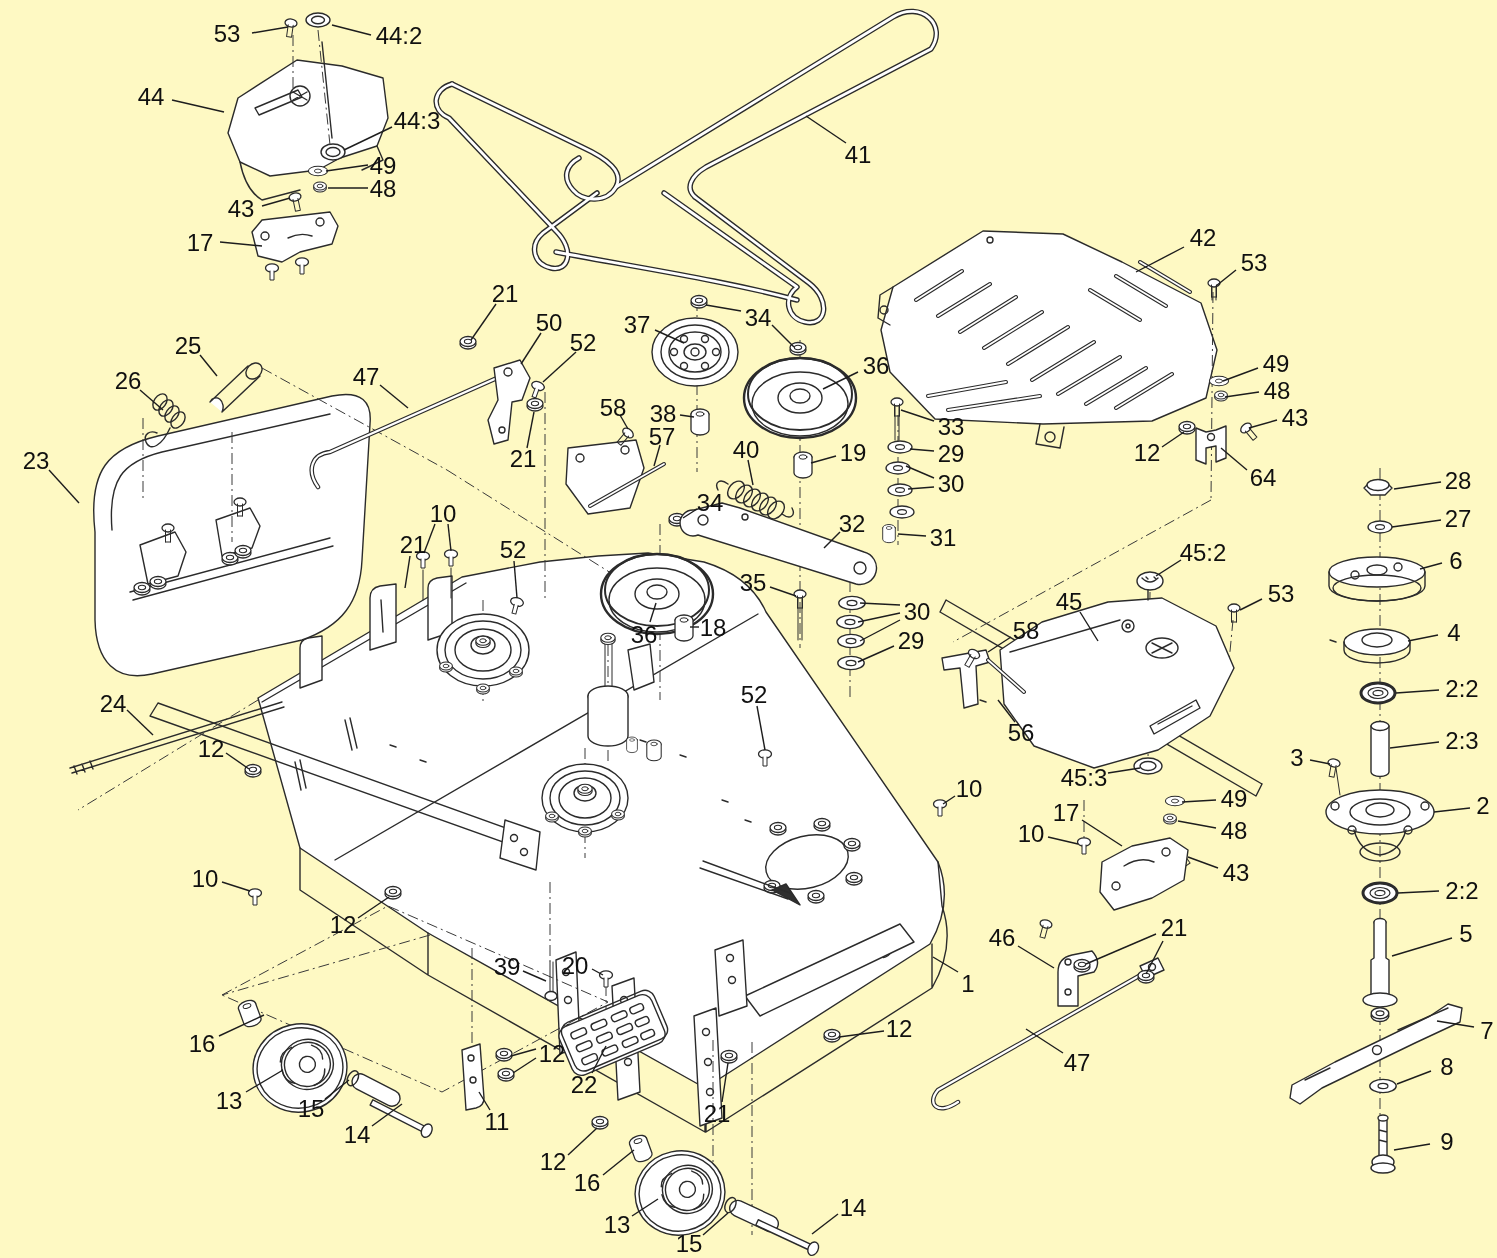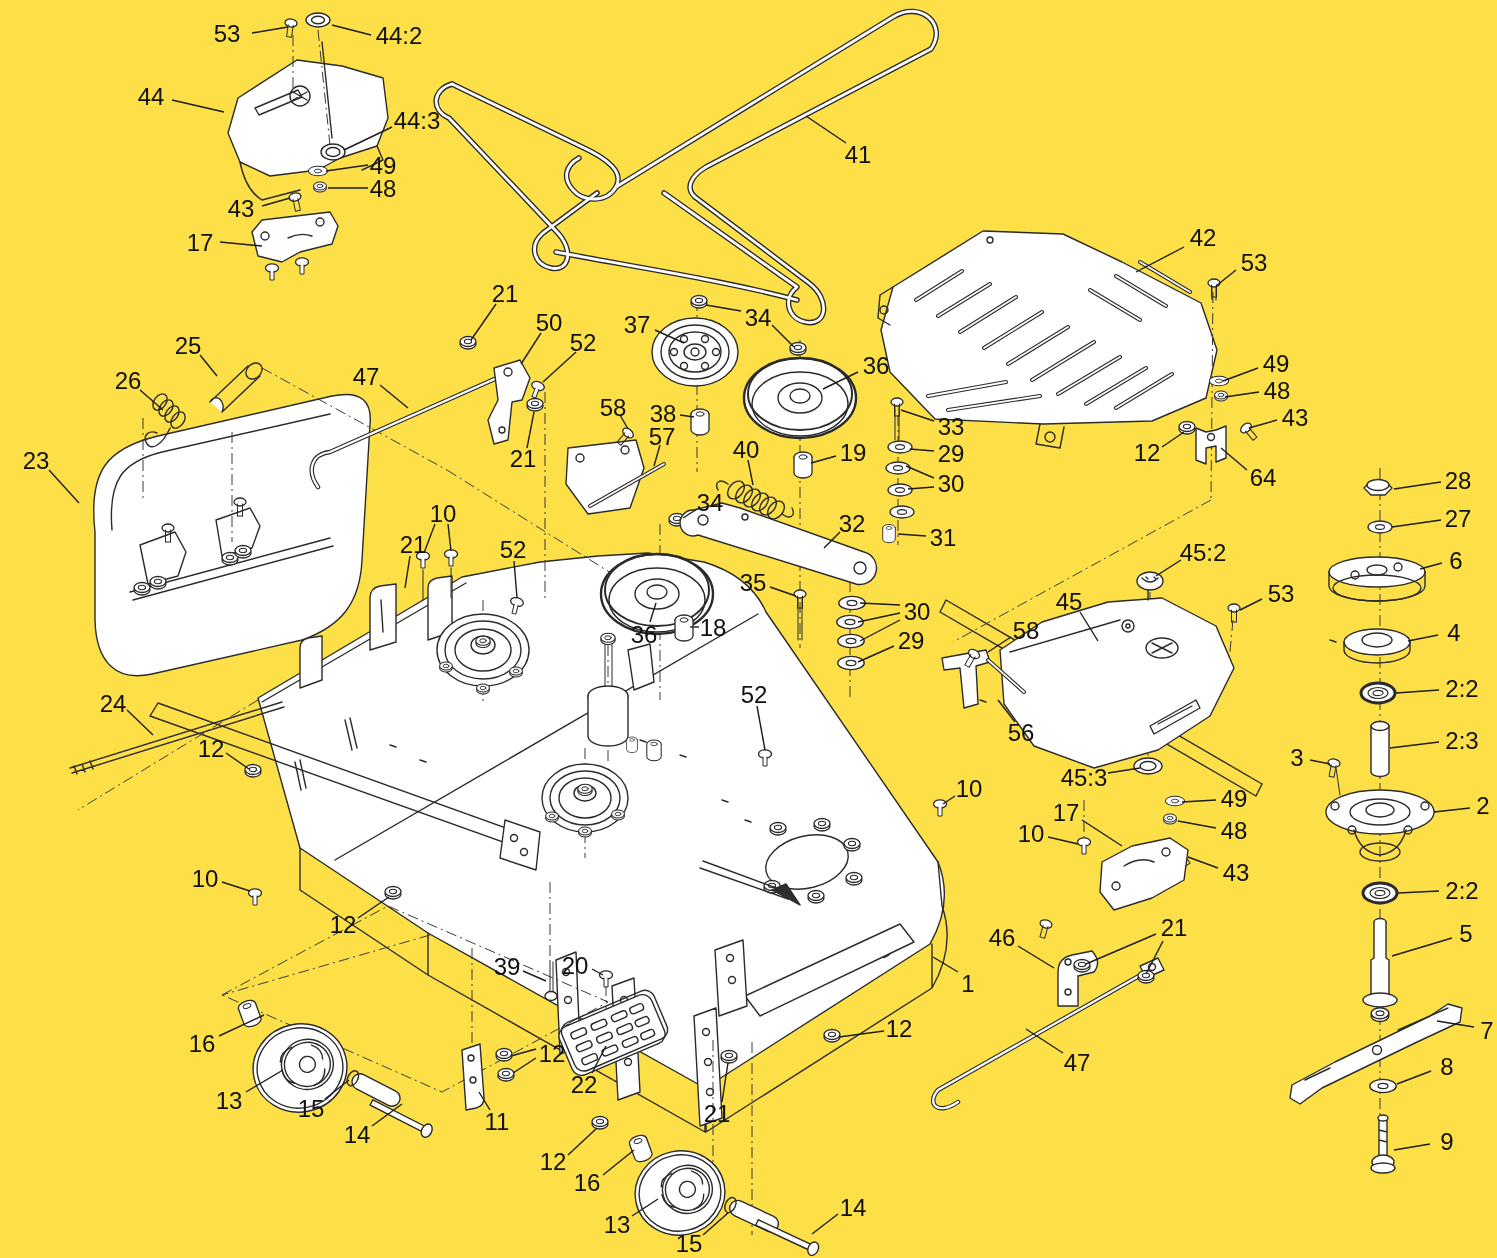--- a/index.html
+++ b/index.html
@@ -1,16 +1,16 @@
 <!DOCTYPE html>
 <html><head>
 <meta charset="utf-8">
 <style>
   html,body{margin:0;padding:0;background:#fff;}
-  #stage{position:relative;width:1497px;height:1258px;background:#fde047;overflow:hidden;
+  #stage{position:relative;width:1497px;height:1258px;background:#fef9c3;overflow:hidden;
          font-family:"Liberation Sans",sans-serif;}
   svg{position:absolute;left:0;top:0;}
   .art{stroke:#2b2b2b;fill:none;stroke-width:1.4;stroke-linejoin:round;stroke-linecap:round;}
   .wfill{fill:#ffffff;}
   .thin{stroke-width:1;}
   .cl{stroke:#3a3a3a;stroke-width:1;stroke-dasharray:11 4 2 4;fill:none;}
   .belt{stroke:#2b2b2b;stroke-width:5.5;fill:none;stroke-linejoin:round;stroke-linecap:round;}
   .beltcore{stroke:#ffffff;stroke-width:2.8;fill:none;stroke-linejoin:round;stroke-linecap:round;}
   .slot{stroke:#2b2b2b;stroke-width:4;stroke-linecap:round;}
   .slotcore{stroke:#ffffff;stroke-width:1.8;stroke-linecap:round;}

